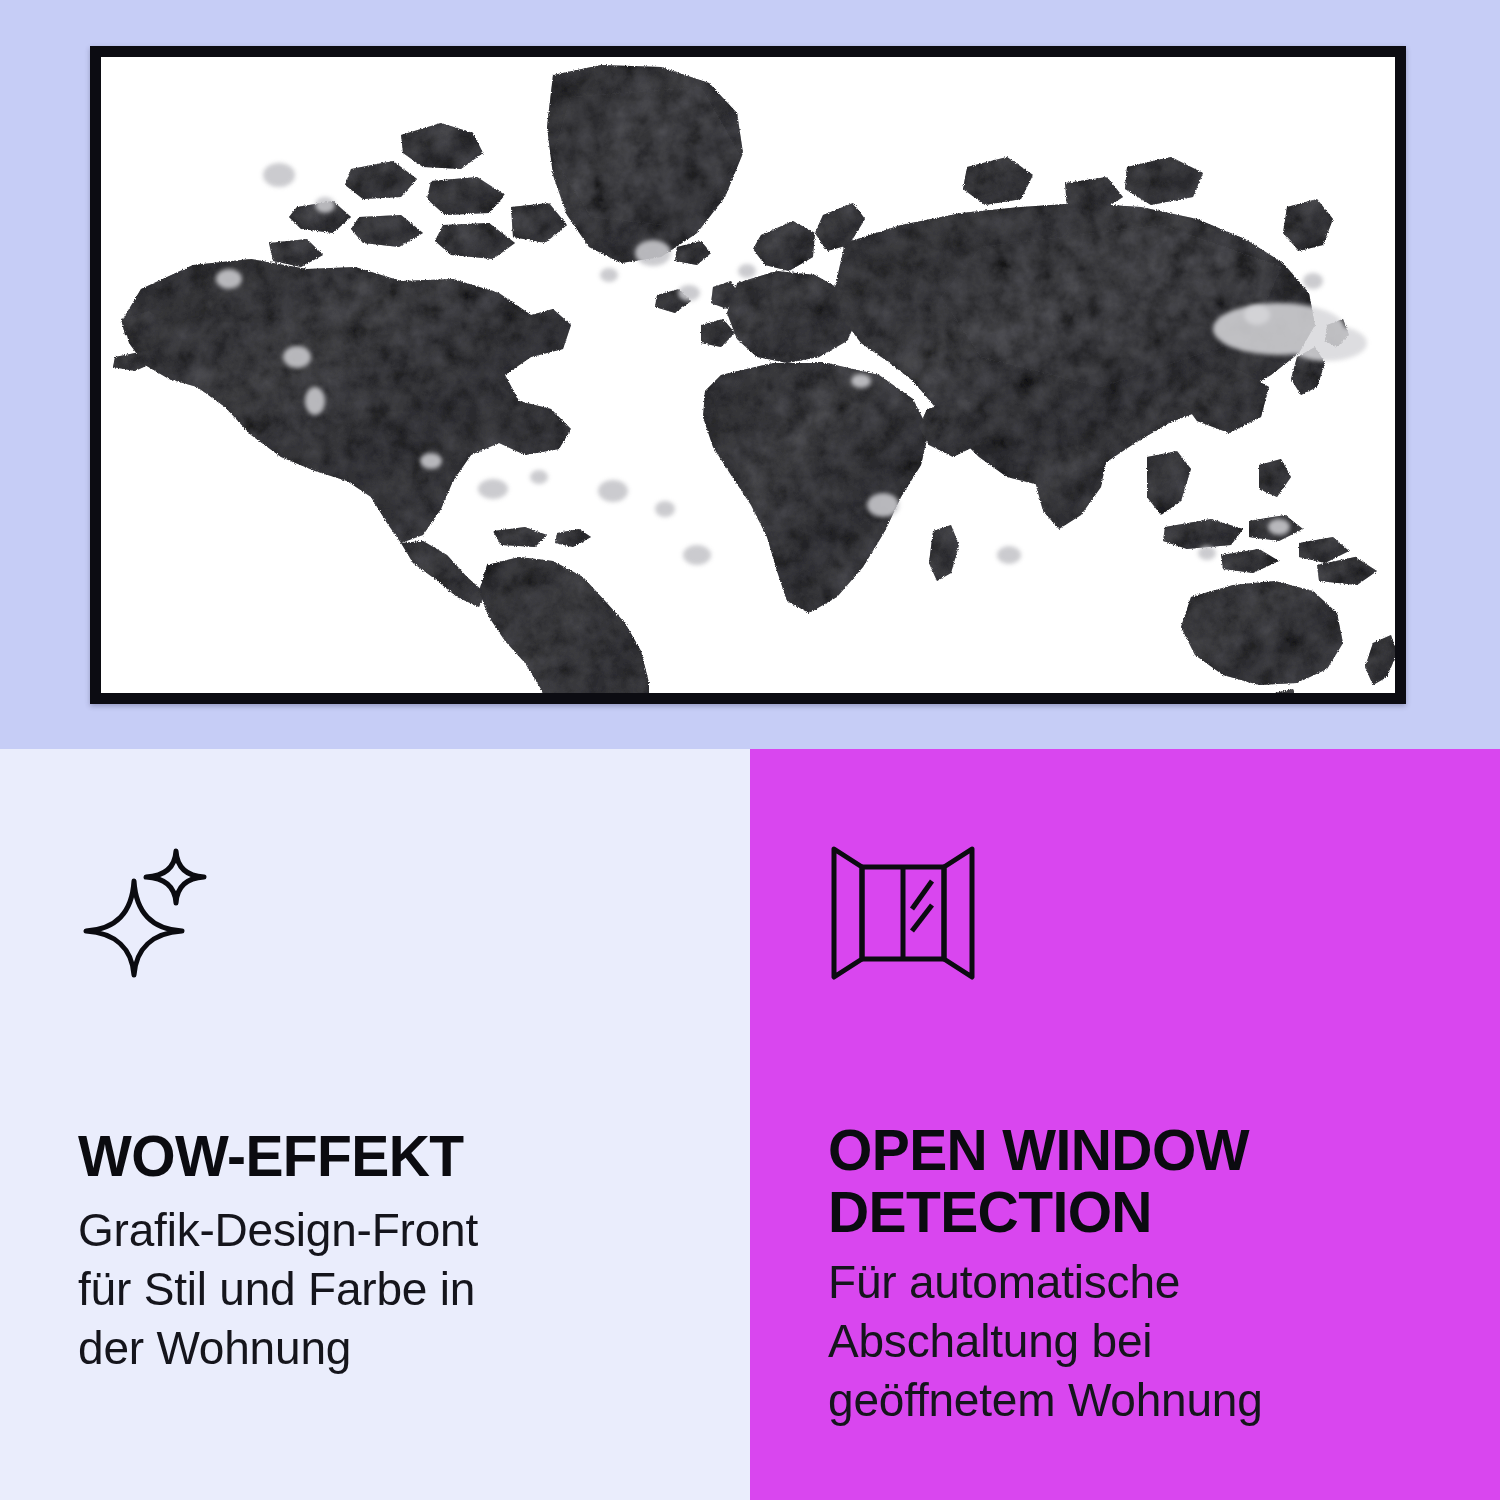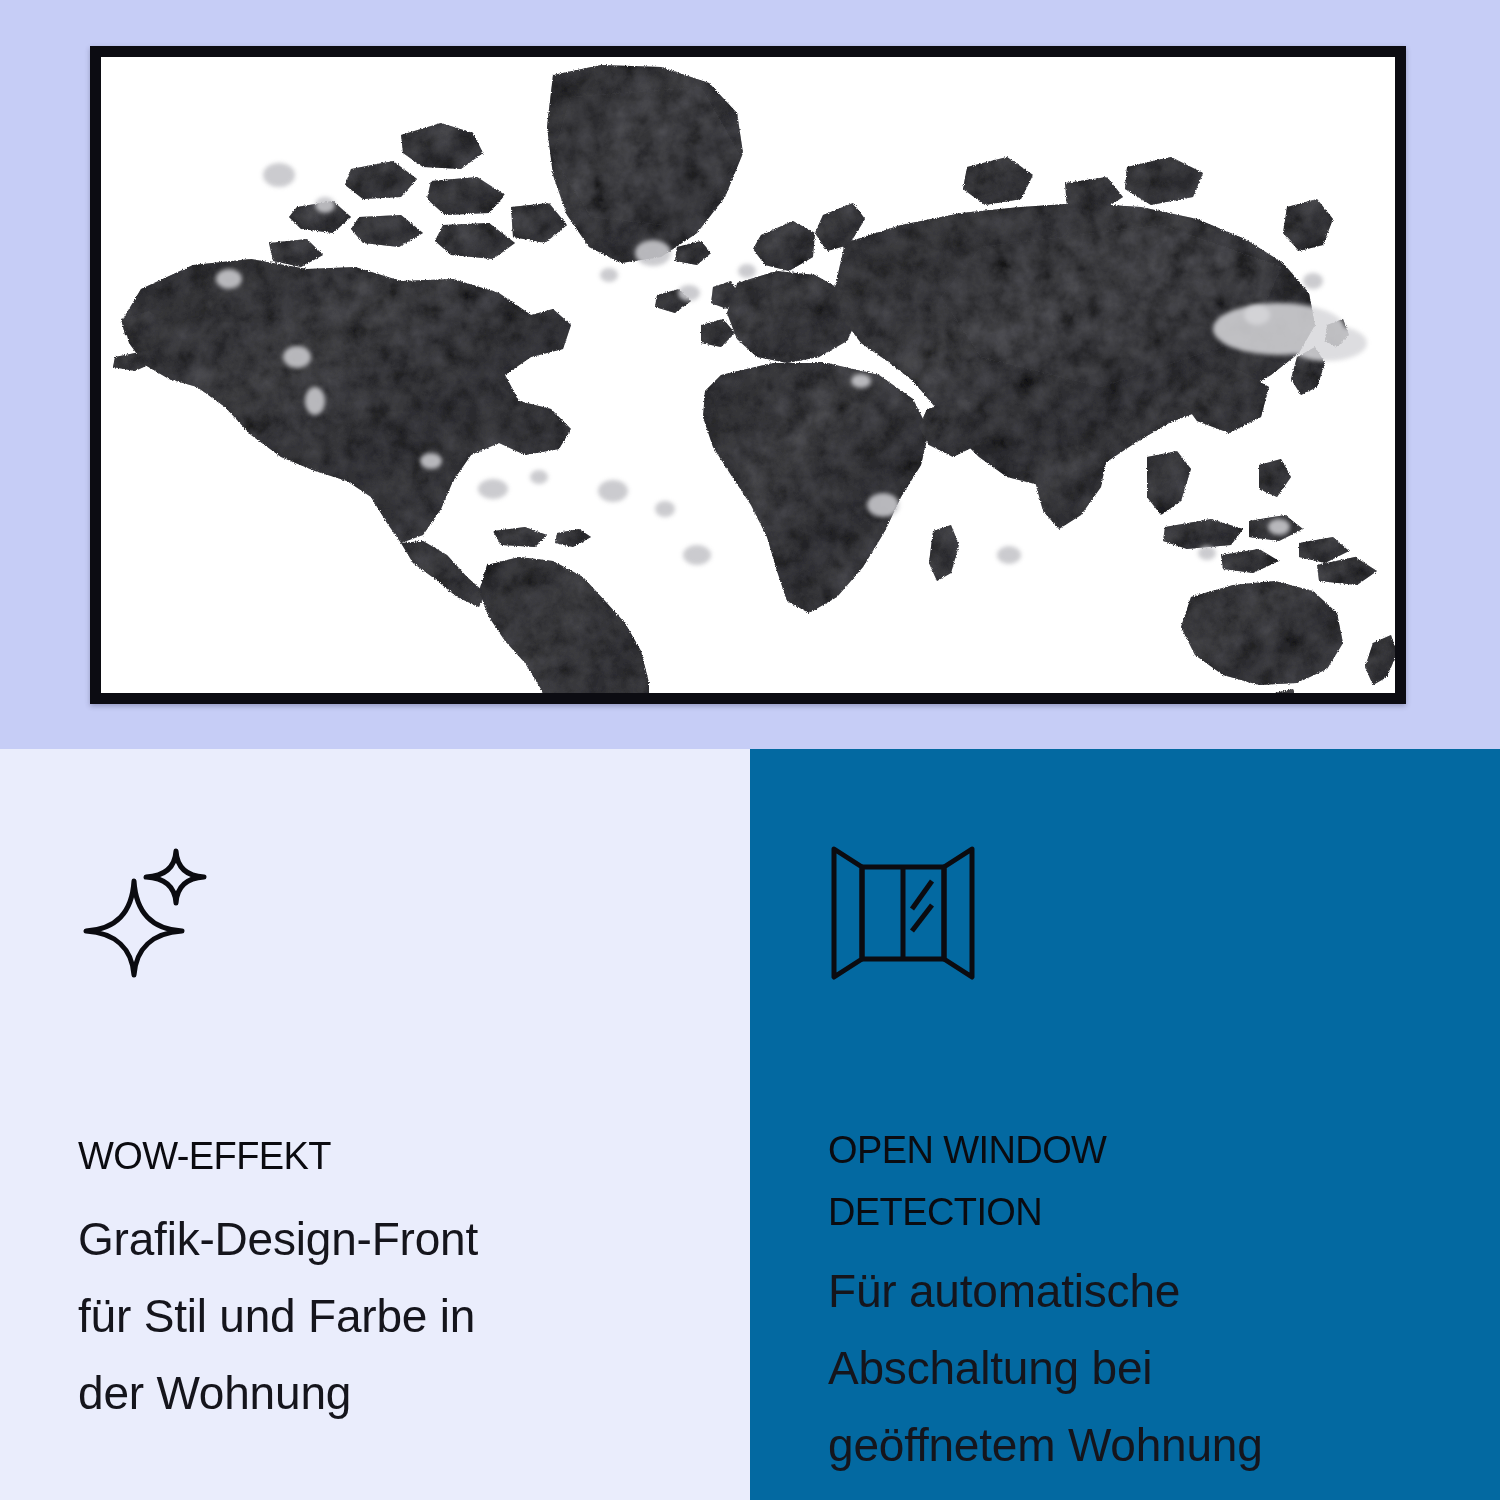--- a/index.html
+++ b/index.html
@@ -61,52 +61,52 @@
     display: flex;
   }
   .panel {
     position: relative;
     width: 750px;
     height: 751px;
     box-sizing: border-box;
     padding: 98px 0 0 78px;
   }
   .panel-left  { background: #eaedfc; }
-  .panel-right { background: #0369a1; }
+  .panel-right { background: #d946ef; }
 
   .feature-icon {
     width: 132px;
     height: 132px;
     display: block;
   }
   .panel-right .feature-icon {
     width: 150px;
     height: 140px;
     margin-top: -4px;
   }
 
   .feature-heading {
     margin: 0;
     font-family: "Liberation Sans", sans-serif;
-    font-weight: 400;
-    font-size: 38px;
+    font-weight: 700;
+    font-size: 57px;
     line-height: 62px;
     letter-spacing: -0.6px;
     color: #0b0b10;
     white-space: pre-line;
   }
   .panel-left .feature-heading  { margin-top: 146px; }
   .panel-right .feature-heading { margin-top: 136px; max-width: 470px; }
 
   .feature-body {
     margin: 14px 0 0 0;
     font-family: "Liberation Sans", sans-serif;
     font-weight: 300;
     font-size: 46px;
-    line-height: 77px;
+    line-height: 59px;
     letter-spacing: -0.2px;
     color: #15151c;
     max-width: 470px;
     white-space: pre-line;
   }
   .panel-right .feature-body { margin-top: 10px; max-width: 500px; }
 </style>
 </head>
 <body>
 

